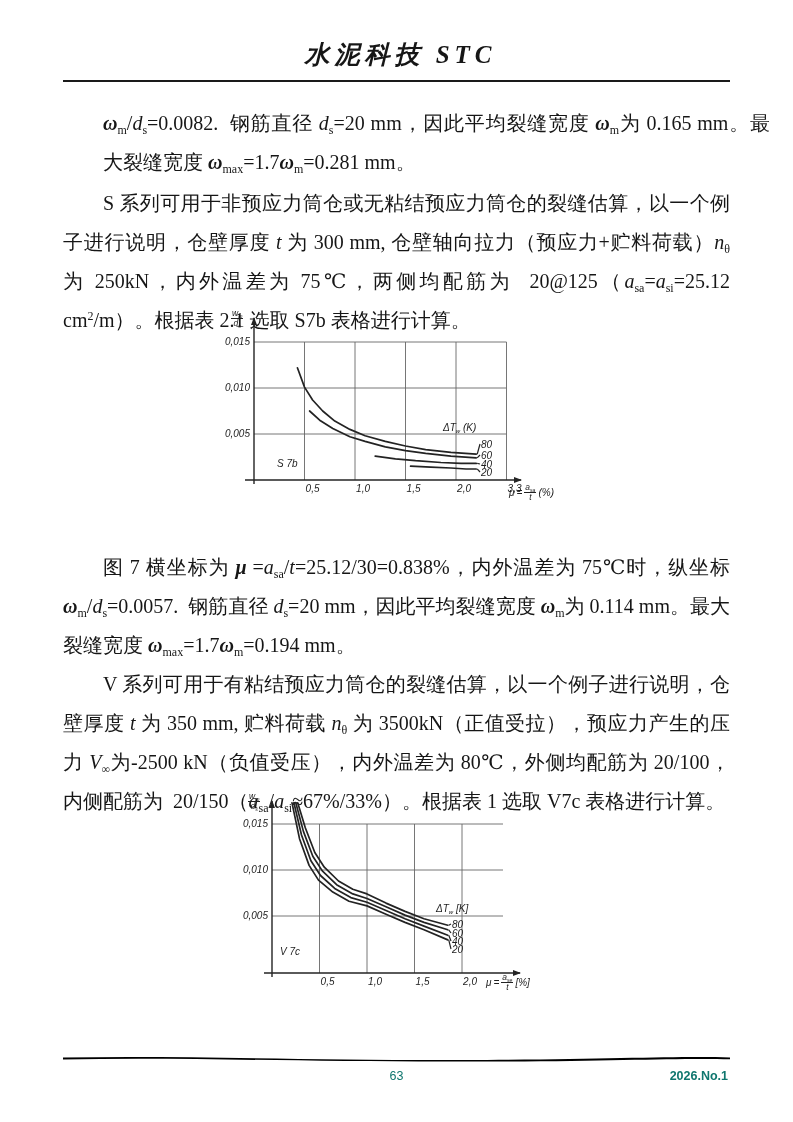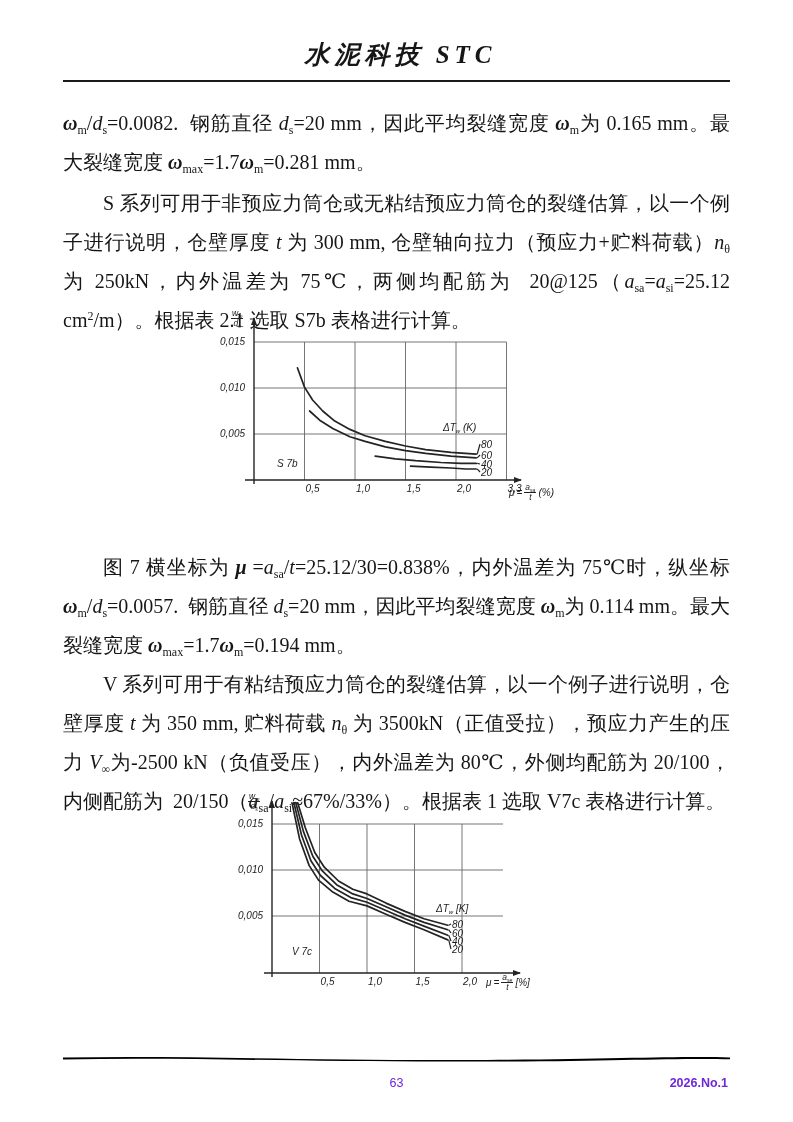--- a/index.html
+++ b/index.html
@@ -7,43 +7,43 @@
         font-family:"Liberation Serif","DejaVu Serif",serif;color:#161616;}
   .abs{position:absolute;}
   #title{top:38px;left:0;right:0;text-align:center;font-size:25px;font-weight:bold;
          font-style:italic;letter-spacing:5px;margin-left:8px;}
   #rule{top:80px;left:63px;right:63px;border-top:2px solid #1a1a1a;height:0;}
   .para{left:63px;width:667px;font-size:20px;line-height:39px;text-align:justify;}
   .para.ind{text-indent:2em;}
   sub,sup{font-size:60%;line-height:0;}
   sub{vertical-align:-0.3em;}
   sup{vertical-align:0.55em;}
-  #p1{top:84px;}  #p2{top:164px;}  #p3{top:528px;}  #p4{top:645px;}  #p5{top:1016px;}
+  #p1{top:84px;margin-left:40px;}  #p2{top:164px;}  #p3{top:528px;}  #p4{top:645px;}  #p5{top:1016px;}
   .figure{left:63px;width:667px;}
   #fig1{top:310px;} #fig2{top:791px;}
   .chart{position:relative;font-family:"Liberation Sans","DejaVu Sans",sans-serif;color:#222;}
   #chart-0{margin-left:158px;width:352px;height:196px;}
   #chart-1{margin-left:177px;width:352px;height:200px;}
   .chart svg{position:absolute;left:0;top:0;}
   .caption{text-align:center;font-family:"Liberation Sans","DejaVu Sans",sans-serif;
            font-weight:bold;font-size:15px;color:#111;}
   #fig1 .caption{margin-top:200px;}
   .ctick{position:absolute;font-size:10px;font-style:italic;color:#222;white-space:nowrap;}
   .ctick.xc{width:30px;text-align:right;}
-  .ctick.yc{width:30px;}
+  .ctick.yc{width:30px;text-align:right;}
   .clabel{position:absolute;font-size:10px;font-style:italic;color:#1d1d1d;white-space:nowrap;}
   .cxlabel{position:absolute;font-size:10px;font-style:italic;white-space:nowrap;
            display:flex;align-items:center;gap:2px;color:#1d1d1d;}
   .frac{display:inline-block;text-align:center;font-size:8.5px;line-height:1.1;font-style:italic;}
   .frac .num{display:block;border-bottom:1px solid #222;padding:0 1px;}
   .frac .den{display:block;}
   .cylabel{position:absolute;font-size:9px;}
   #footer{top:1048px;left:63px;width:667px;}
-  #footer-textrow{position:relative;margin-top:10px;height:18px;
-                  font-family:"Liberation Sans","DejaVu Sans",sans-serif;font-size:12.5px;color:#6d28d9;}
+  #footer-textrow{position:relative;margin-top:3px;height:18px;
+                  font-family:"Liberation Sans","DejaVu Sans",sans-serif;font-size:12.5px;color:#0f766e;}
   #page-number{position:absolute;left:0;right:0;text-align:center;}
   #issue{position:absolute;right:2px;top:0;font-weight:bold;}
 </style>
 </head>
 <body>
 
 <div class="page">
   <div class="abs" id="title">水泥科技 STC</div>
   <div class="abs" id="rule"></div>
 
@@ -132,21 +132,21 @@
         <span class="ctick xc" style="left: 207px; top: 185px;">2,0</span>
         <span class="ctick yc" style="left: -2px; top: 119px;">0,005</span>
         <span class="ctick yc" style="left: -2px; top: 73px;">0,010</span>
         <span class="ctick yc" style="left: -2px; top: 27px;">0,015</span>
         <span class="cylabel" style="left: 8px; top: 1px;"><span class="frac"><span class="num"><i>w</i><sub>m</sub></span><span class="den"><i>d</i><sub>s</sub></span></span></span>
         <span class="cxlabel" style="left: 246px; top: 182px;"><i>μ</i> = <span class="frac">
             <span class="num"><i>a</i><sub>se</sub></span>
             <span class="den"><i>t</i></span>
           </span> [%]</span>
         <span class="clabel" style="left: 196px; top: 112px;">Δ<i>T</i><sub>w</sub> <i>[K]</i></span>
-        <span class="clabel" style="left: 52px; top: 155px;">V 7c</span>
+        <span class="clabel" style="left: 40px; top: 155px;">V 7c</span>
       </div>
 
   </div>
 
 
   <div class="abs" id="footer">
     <svg width="667" height="8">
       <path d="M0,3.5 C120,1.2 240,6.4 400,6 C540,5.6 612,1.8 667,3.4 L667,5.2 C612,3.8 540,7.6 400,7.6 C240,8 120,3 0,5.6 Z" fill="#000"></path>
     </svg>
     <div id="footer-textrow">

